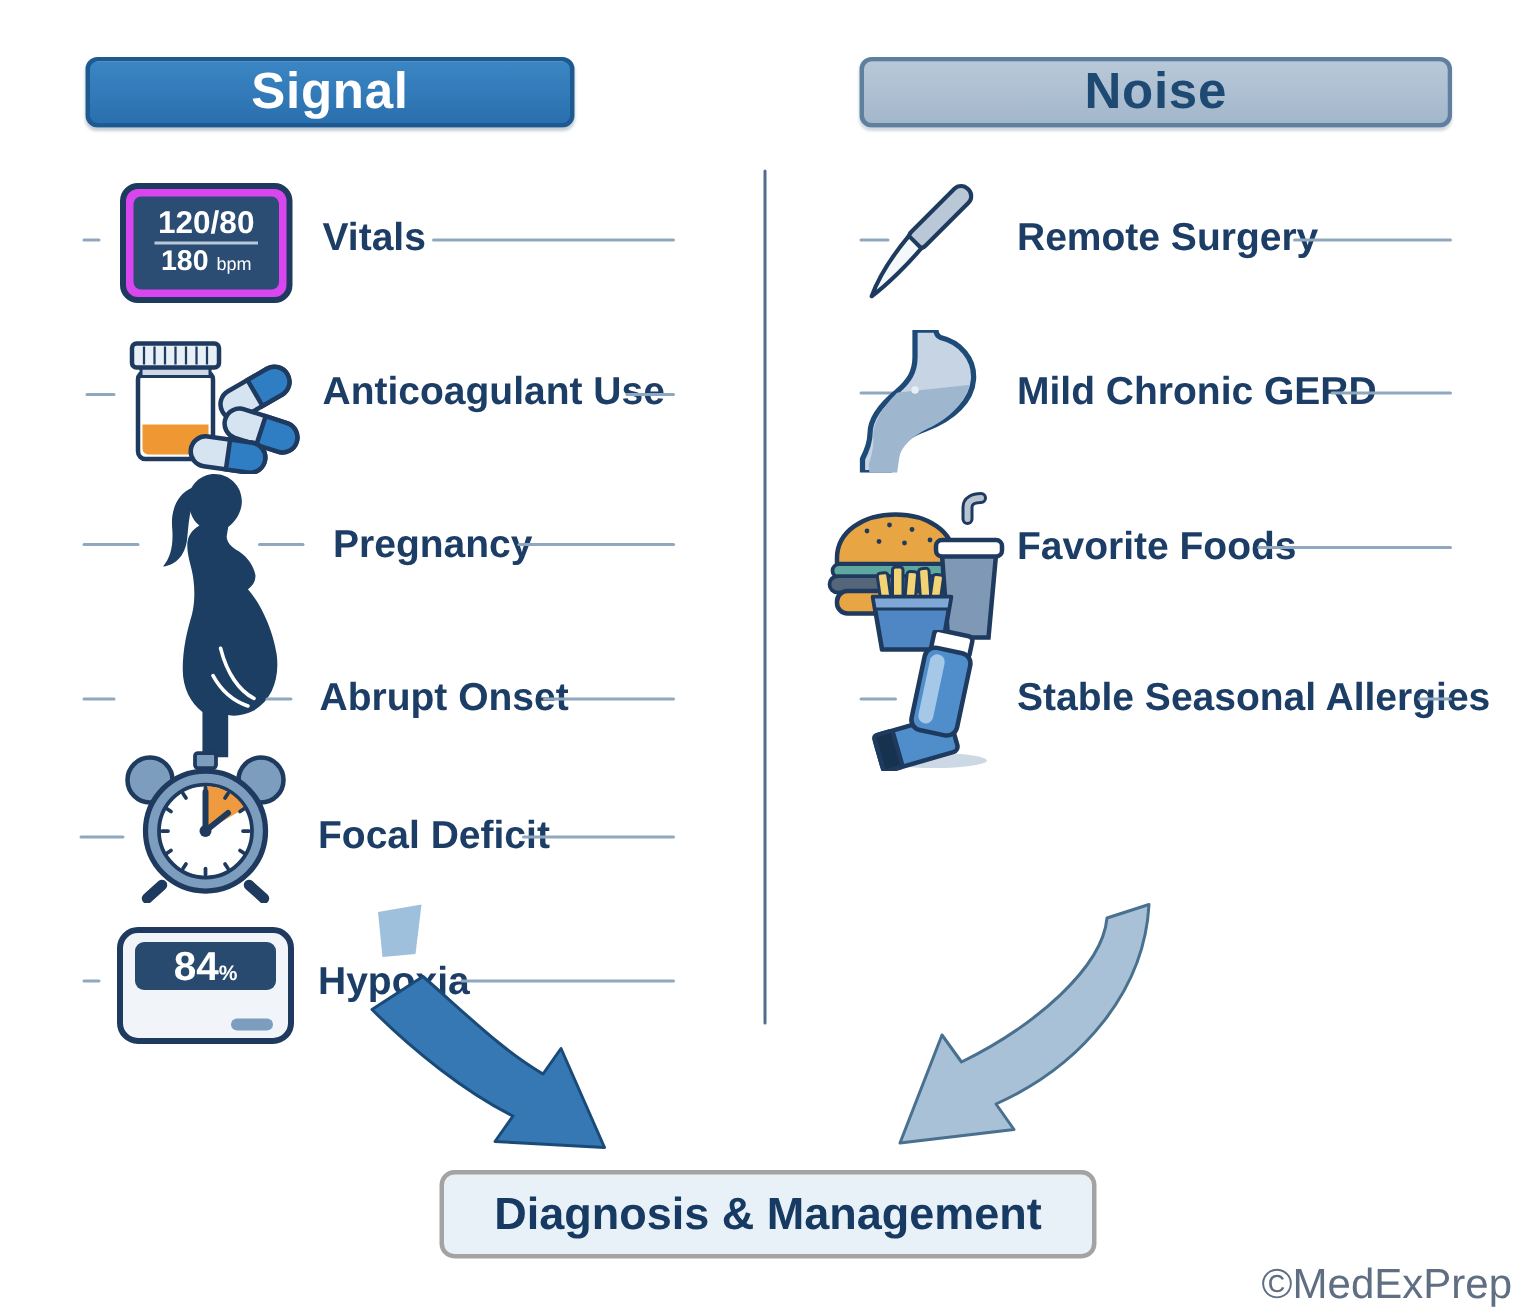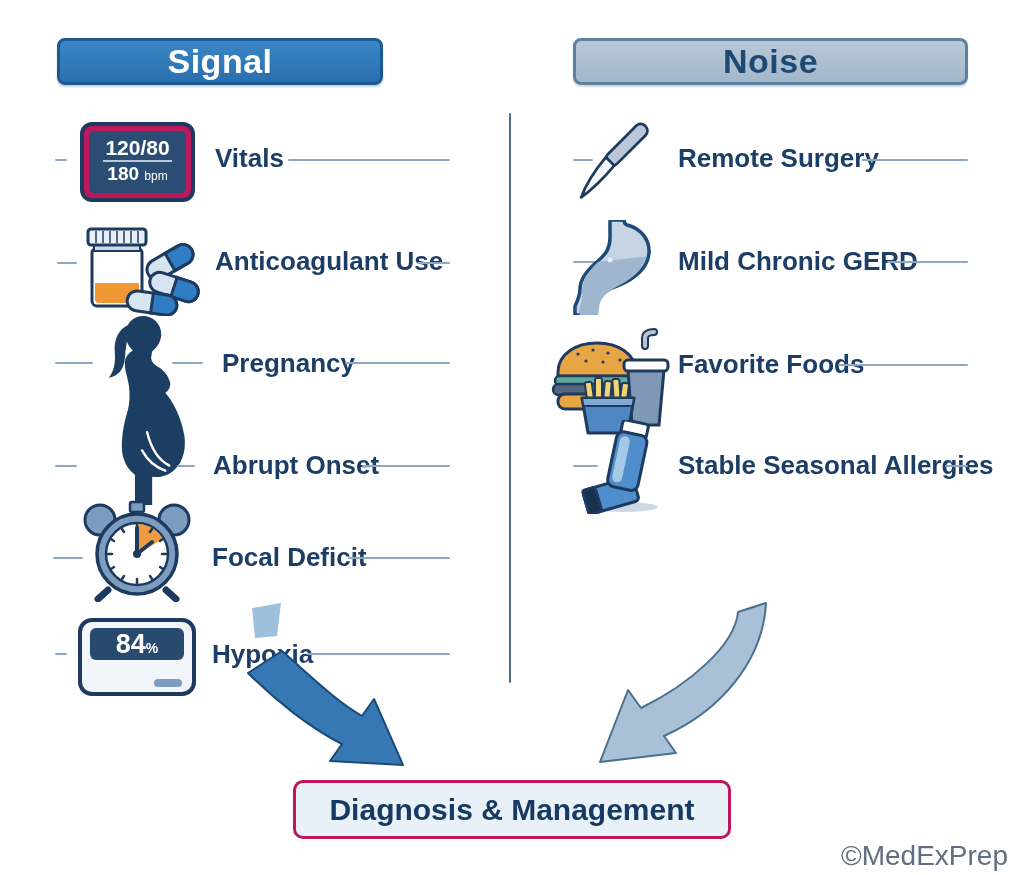--- a/index.html
+++ b/index.html
@@ -28,21 +28,21 @@
     position:absolute;left:509px;top:113px;width:2px;height:570px;
     background:#4f6e8c;border-radius:1px;
   }
   .row-label{
     position:absolute;transform:translateY(-50%);
     font-size:26px;font-weight:bold;color:#1c3e66;white-space:nowrap;
   }
   .cline{position:absolute;height:2px;background:#8fa8c0;border-radius:1px;}
   
   .monitor{
-    position:absolute;box-sizing:border-box;background:#be185d;
+    position:absolute;box-sizing:border-box;background:#d946ef;
     border:4px solid #1e3a5f;border-radius:12px;padding:5px;
   }
   .monitor-screen{
     width:100%;height:100%;background:#2b4d73;border-radius:5px;
     display:flex;flex-direction:column;align-items:center;justify-content:center;
     color:#fff;font-weight:bold;box-sizing:border-box;
   }
   .bp-text{font-size:21px;line-height:22px;}
   .hr-divider{width:72%;height:2px;background:#b9c9da;margin:1px 0;}
   .hr-text{font-size:19px;line-height:21px;}
@@ -57,21 +57,21 @@
     display:flex;align-items:center;justify-content:center;color:#fff;
   }
   .ox-value{font-size:27px;font-weight:bold;}
   .ox-unit{font-size:14px;font-weight:bold;margin-top:8px;}
   .ox-button{
     position:absolute;right:10px;bottom:5px;width:28px;height:8px;
     border-radius:4px;background:#7d9dbe;
   }
   .outcome-box{
     position:absolute;left:293px;top:780px;width:438px;height:59px;
-    background:#e9f1f8;border:3px solid #be185d;border-radius:10px;
+    background:#e9f1f8;border:3px solid #a3a3a3;border-radius:10px;
     display:flex;align-items:center;justify-content:center;
     font-size:30px;font-weight:bold;color:#173a63;box-sizing:border-box;
   }
   .watermark{
     position:absolute;right:16px;top:840px;font-size:28px;color:#5f6e82;
   }
 </style>
 </head>
 <body>
 

